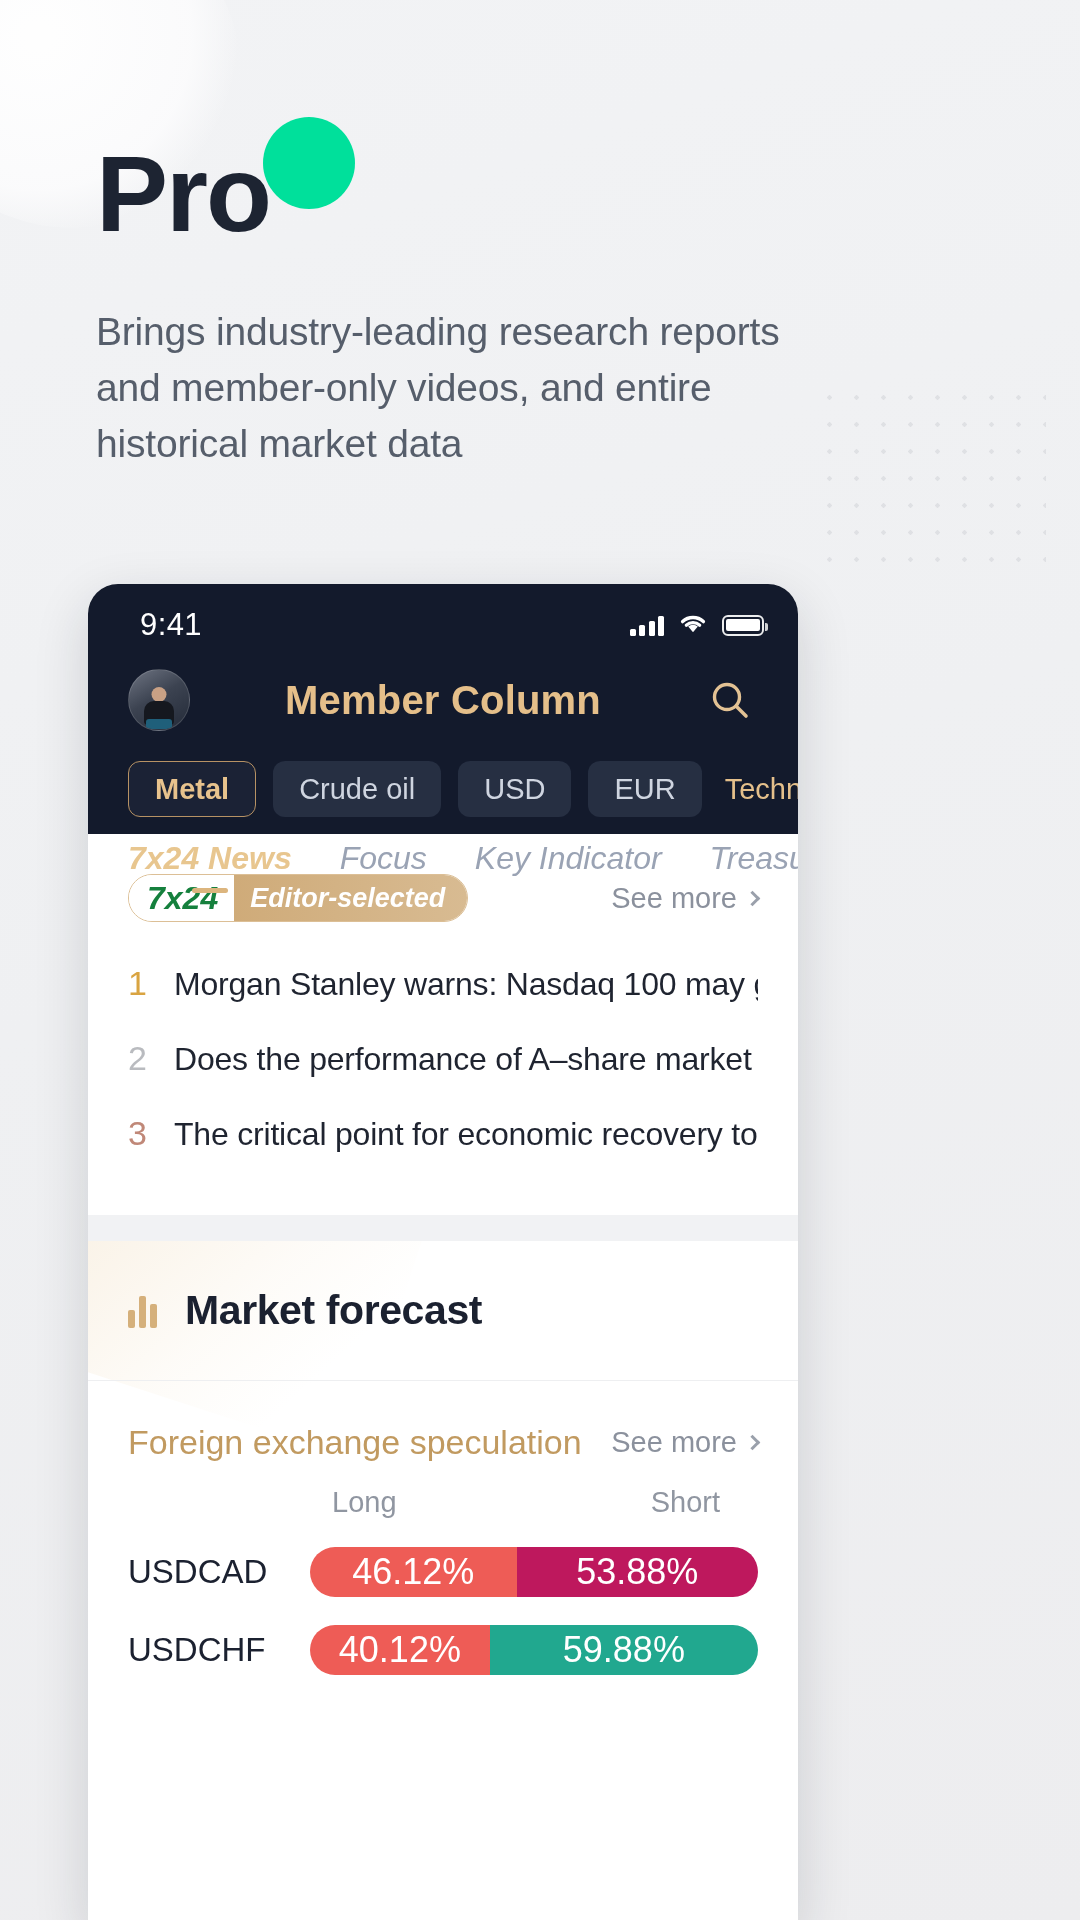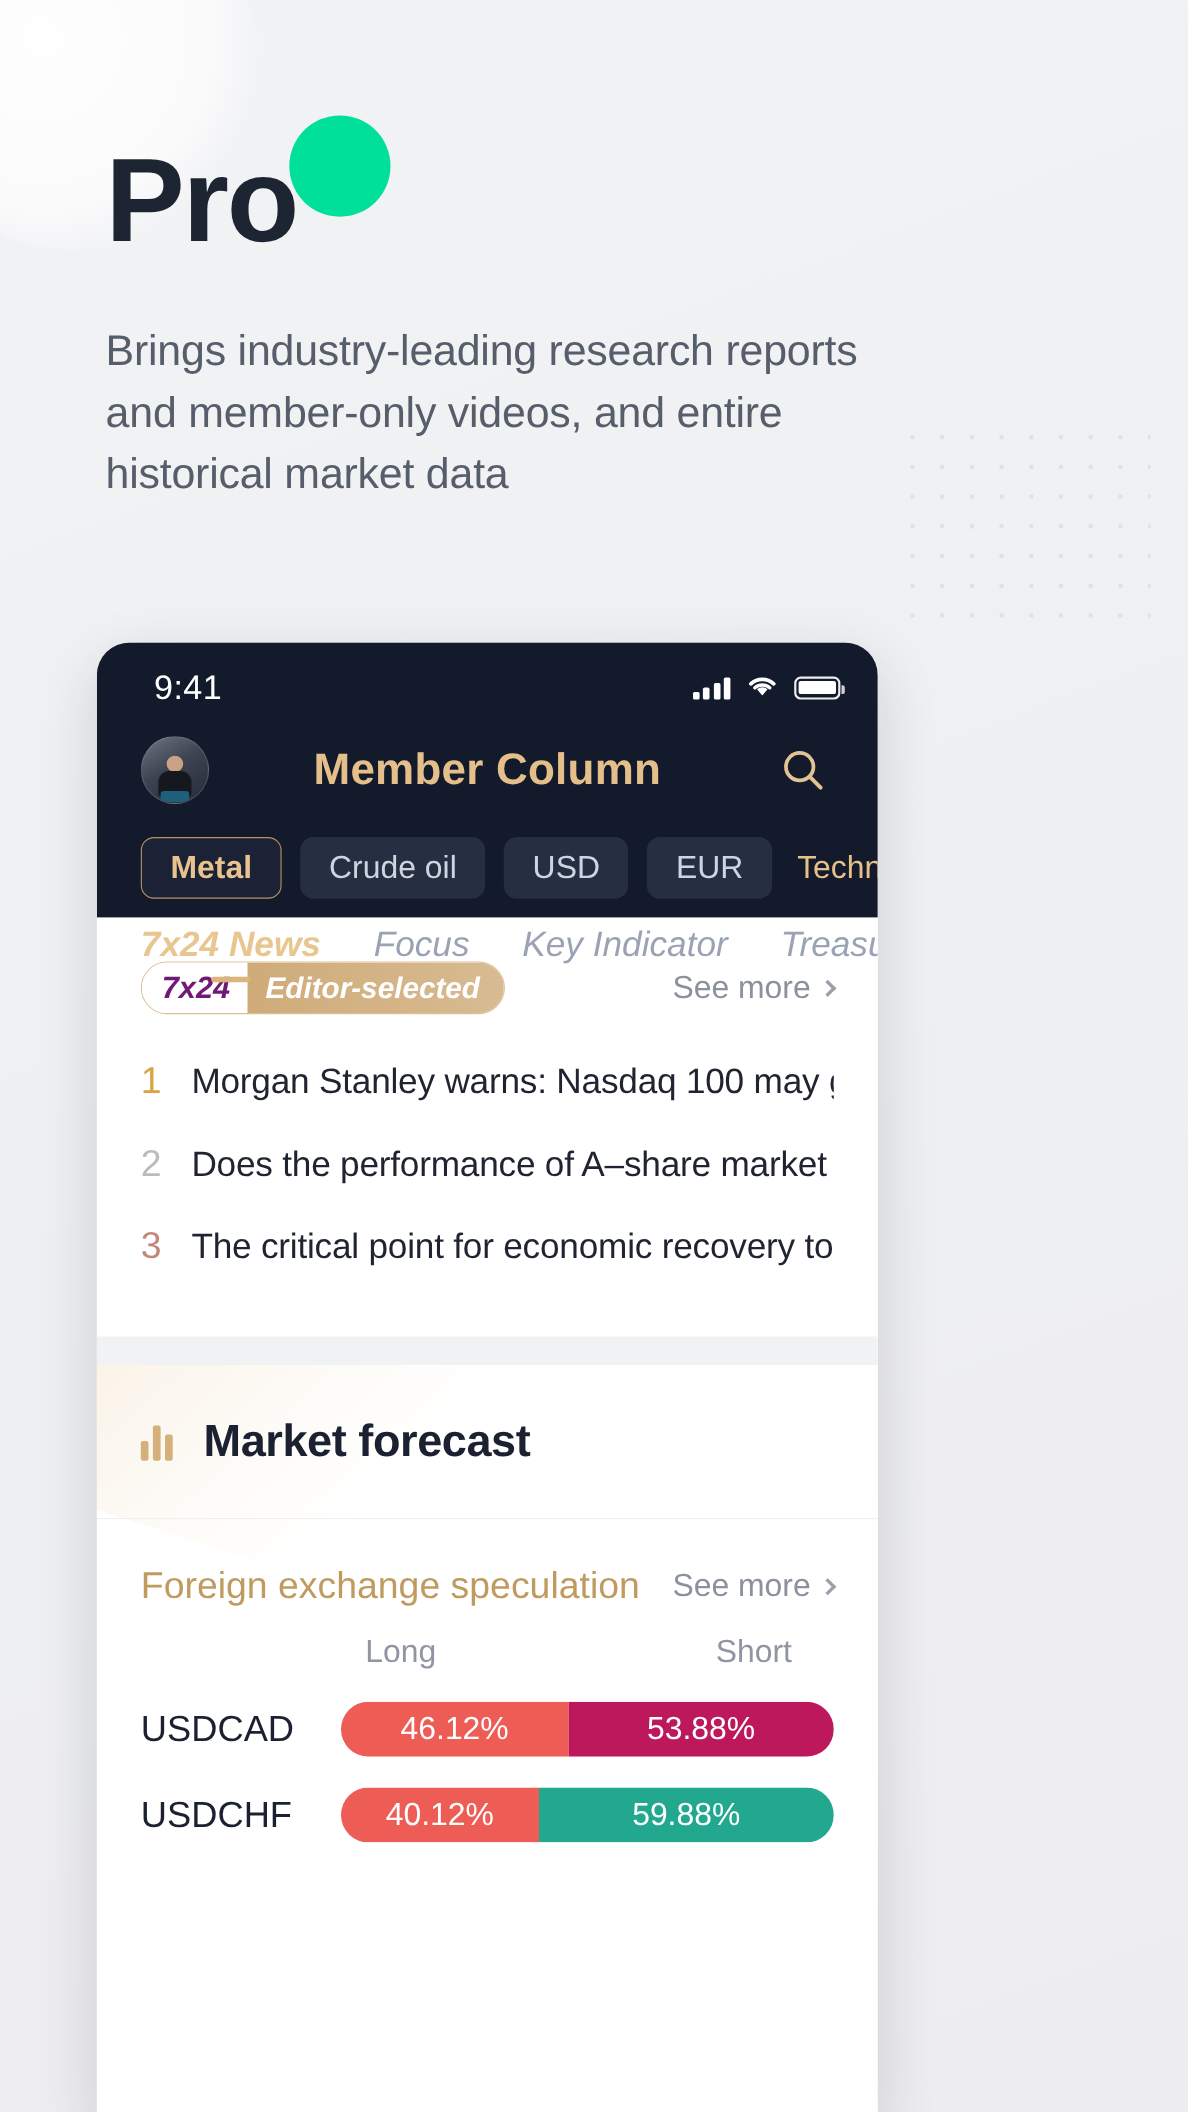--- a/index.html
+++ b/index.html
@@ -25,21 +25,21 @@
   .bg-dots {
     position: absolute;
     top: 384px; right: 34px;
     width: 230px; height: 190px;
     background-image: radial-gradient(#d9dbdf 2.1px, transparent 2.3px);
     background-size: 27px 27px;
     opacity: .75;
   }
 
   
-  .hero { position: absolute; top: 0; left: 0; width: 1080px; }
+  .hero { position: absolute; top: 12px; left: 0; width: 1080px; }
   .logo-wrap {
     position: relative;
     margin: 128px 0 0 96px;
     display: inline-block;
     height: 110px;
   }
   .logo-dot {
     position: absolute;
     left: 167px; top: -23px;
     width: 92px; height: 92px;
@@ -232,22 +232,22 @@
   }
   .badge {
     display: inline-flex;
     height: 48px;
     border-radius: 24px;
     overflow: hidden;
     border: 1.5px solid #dcbf96;
   }
   .badge .b1 {
     background: #ffffff;
-    color: #701a75;
-    font-size: 28px;
+    color: #15803d;
+    font-size: 32px;
     font-style: italic;
     font-weight: 700;
     padding: 0 16px 0 18px;
     display: flex; align-items: center;
   }
   .badge .b2 {
     background: linear-gradient(90deg,#cfab79 0%, #d8bb92 100%);
     color: #ffffff;
     font-size: 27px;
     font-style: italic;
@@ -325,21 +325,21 @@
   .fx-bar {
     flex: 1;
     display: flex;
     height: 50px;
     border-radius: 25px;
     overflow: hidden;
   }
   .fx-bar .seg {
     display: flex; align-items: center; justify-content: center;
     color: #fff;
-    font-size: 29px;
+    font-size: 36px;
     font-weight: 400;
     text-align: center;
   }
   .fx-bar .seg.long  { background: #ee5c56; }
   .fx-bar .seg.short { background: #21a88f; }
 </style>
 </head>
 <body>
 
 <div class="bg-blob"></div>

